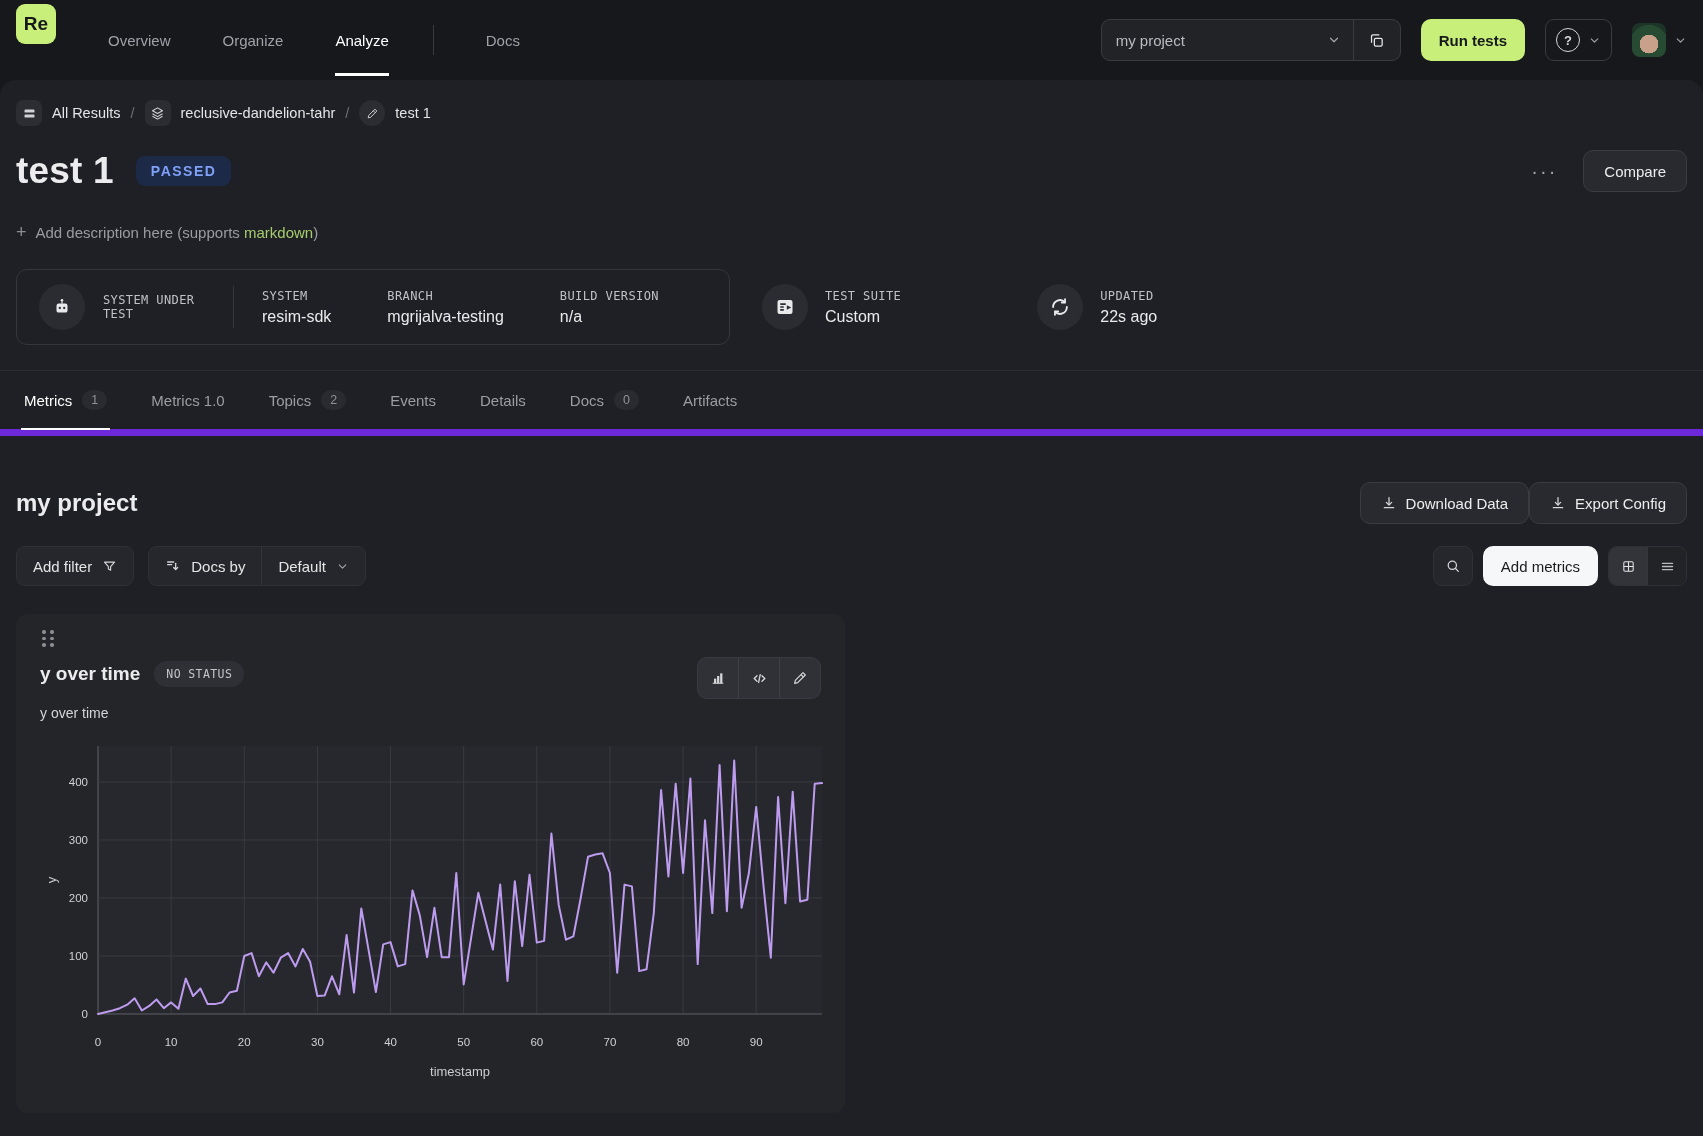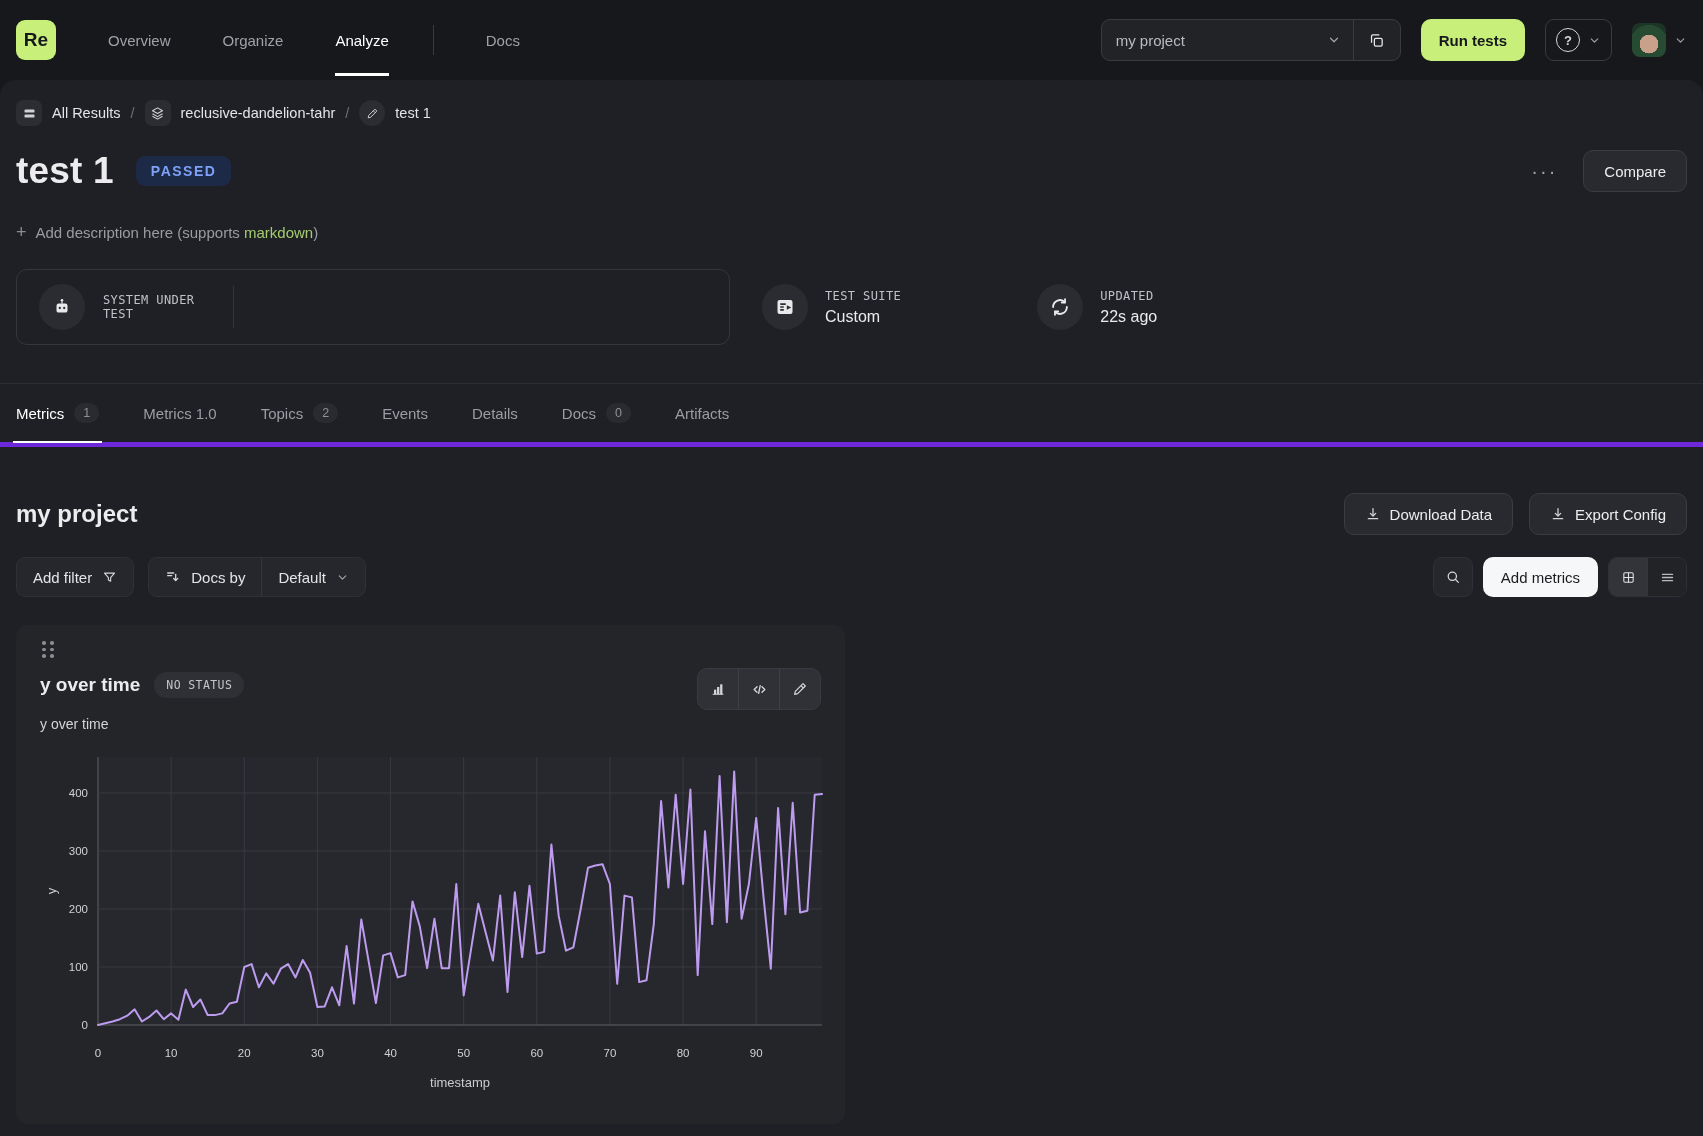--- a/index.html
+++ b/index.html
@@ -6,21 +6,21 @@
   html,body { width:1703px; height:1136px; overflow:hidden; }
   body {
     background:#17181c;
     font-family:"Liberation Sans", sans-serif;
     color:#ececee;
     -webkit-font-smoothing:antialiased;
   }
   svg { display:block; }
 
   
-  .topnav { height:80px; display:flex; align-items:center; padding:4px 16px; position:relative; }
+  .topnav { height:80px; display:flex; padding:4px 16px; position:relative; }
   .logo { width:40px; height:40px; border-radius:9px; background:#c7ef79; color:#17181c;
           display:flex; align-items:center; justify-content:center; font-weight:bold; font-size:19px; }
   .navlinks { display:flex; align-items:center; height:100%; }
   .navlink { color:#9fa1a7; font-size:15px; margin-left:52px; height:100%; display:flex; align-items:center; position:relative; cursor:pointer; }
   .navlink.active { color:#ffffff; font-weight:500; }
   .navlink.active::after { content:""; position:absolute; left:0; right:0; bottom:0; height:3px; background:#ffffff; }
   .nav-divider { width:1px; height:30px; background:#3a3b41; margin-left:44px; }
   .topnav-right { margin-left:auto; display:flex; align-items:center; gap:20px; }
   .project-select { display:flex; align-items:center; height:42px; width:300px; background:#222327;
                     border:1px solid #3a3b41; border-radius:9px; overflow:hidden; }
@@ -69,32 +69,32 @@
                  display:flex; align-items:center; justify-content:center; }
   .meta-label { font-family:"DejaVu Sans Mono", monospace; font-size:12px; color:#bfc1c7; letter-spacing:.4px; }
   .meta-value { font-size:16px; color:#e9eaec; margin-top:5px; }
   .sut-label { width:108px; }
   .sut-vline { width:1px; background:#35363c; align-self:stretch; margin:2px 4px; }
   .sut-cols { display:flex; gap:56px; padding-left:6px; }
   .side-block { display:flex; align-items:center; gap:17px; margin-left:32px; }
   .side-block.second { margin-left:136px; }
 
   
-  .tabs-wrap { margin:38px -16px 0 -16px; padding:0 16px; border-top:1px solid #2c2d33; border-bottom:5px solid #6d28d9; }
+  .tabs-wrap { margin:25px -16px 0 -16px; padding:0 24px; border-top:1px solid #2c2d33; border-bottom:7px solid #6d28d9; }
   .tabs { display:flex; align-items:center; height:58px; gap:44px; }
   .tab { display:flex; align-items:center; gap:10px; color:#9b9da3; font-size:15px; height:100%;
          position:relative; cursor:pointer; }
   .tab.active { color:#ffffff; font-weight:500; }
   .tab.active::after { content:""; position:absolute; left:-3px; right:-3px; bottom:-1px; height:2.5px; background:#fff; }
   .tab-badge { background:#2a2b31; color:#8f9197; font-size:12.5px; border-radius:999px; padding:3px 9px; }
 
   
   .metrics-head { margin-top:46px; display:flex; align-items:center; }
   .metrics-title { font-size:24px; font-weight:600; }
-  .metrics-head .actions { margin-left:auto; display:flex; gap:16px; }
+  .metrics-head .actions { margin-left:auto; display:flex; }
 
   .filter-row { margin-top:22px; display:flex; align-items:flex-end; }
   .btn-filter { height:40px; padding:0 16px; background:#26272c; border:1px solid #303136; border-radius:9px;
                 color:#e3e4e6; font-size:15px; display:inline-flex; align-items:center; gap:10px; cursor:pointer; }
   .sort-group { margin-left:14px; height:40px; display:flex; align-items:stretch; background:#26272c;
                 border:1px solid #303136; border-radius:9px; overflow:hidden; }
   .sort-seg { display:flex; align-items:center; gap:10px; padding:0 16px; color:#e3e4e6; font-size:15px; cursor:pointer; }
   .sort-div { width:1px; background:#35363c; }
   .filter-right { margin-left:auto; display:flex; align-items:center; gap:10px; }
   .icon-btn { width:40px; height:40px; background:#26272c; border:1px solid #303136; border-radius:9px;
@@ -215,20 +215,34 @@
         <svg width="24" height="24" viewBox="0 0 24 24">
             <circle cx="12" cy="5.2" r="1.3" fill="#e8e9eb"></circle>
             <rect x="11.4" y="6.2" width="1.2" height="2.4" fill="#e8e9eb"></rect>
             <rect x="6.5" y="8.6" width="11" height="9" rx="2.2" fill="#e8e9eb"></rect>
             <circle cx="9.8" cy="13" r="1.15" fill="#2b2c32"></circle>
             <circle cx="14.2" cy="13" r="1.15" fill="#2b2c32"></circle>
           </svg>
       </span>
       <div class="meta-label sut-label">SYSTEM UNDER TEST</div>
       <div class="sut-vline"></div>
+      <div class="sut-cols">
+        <div>
+          <div class="meta-label">SYSTEM</div>
+          <div class="meta-value">resim-sdk</div>
+        </div>
+        <div>
+          <div class="meta-label">BRANCH</div>
+          <div class="meta-value">mgrijalva-testing</div>
+        </div>
+        <div>
+          <div class="meta-label">BUILD VERSION</div>
+          <div class="meta-value">n/a</div>
+        </div>
+      </div>
     </div>
 
     <div class="side-block">
       <span class="icon-circle">
         <svg width="24" height="24" viewBox="0 0 24 24">
             <rect x="4.5" y="5" width="15" height="14" rx="2" fill="#e8e9eb"></rect>
             <rect x="7" y="8.3" width="6" height="1.6" rx="0.8" fill="#2b2c32"></rect>
             <rect x="7" y="11.2" width="4" height="1.6" rx="0.8" fill="#2b2c32"></rect>
             <rect x="7" y="14.1" width="4" height="1.6" rx="0.8" fill="#2b2c32"></rect>
             <path d="M13.8 10.2l4.4 2.3-4.4 2.3z" fill="#2b2c32"></path>

